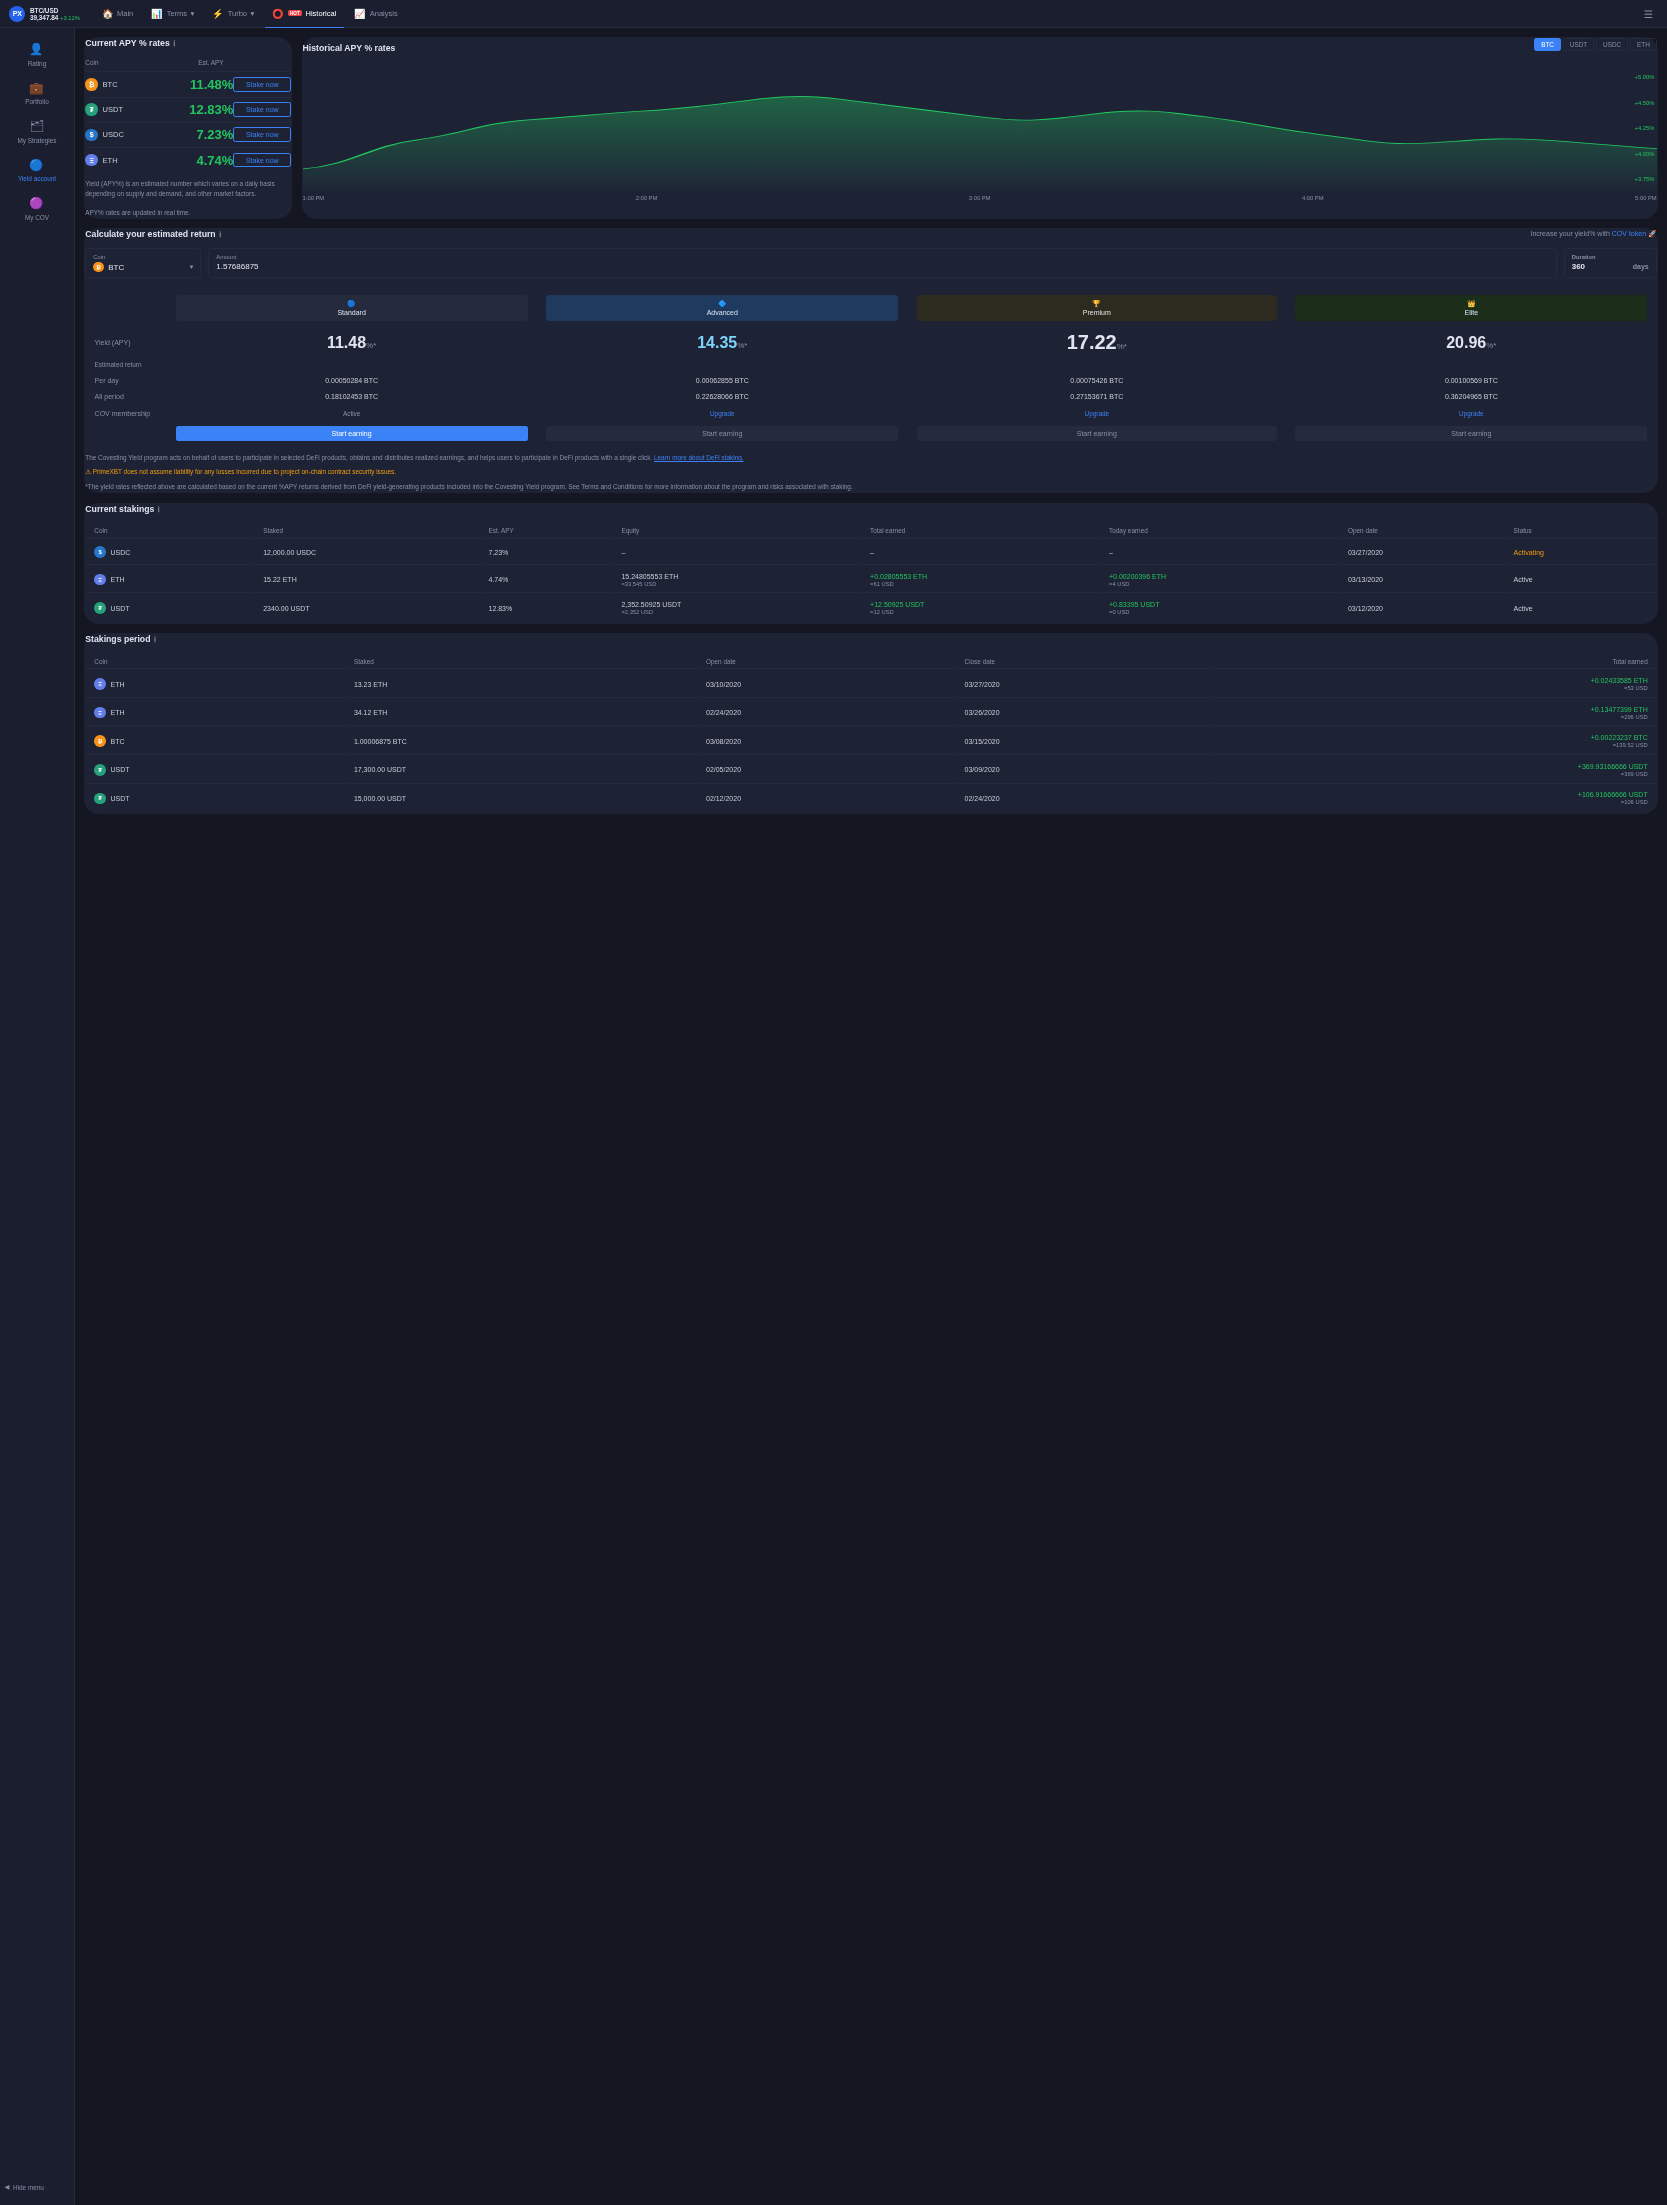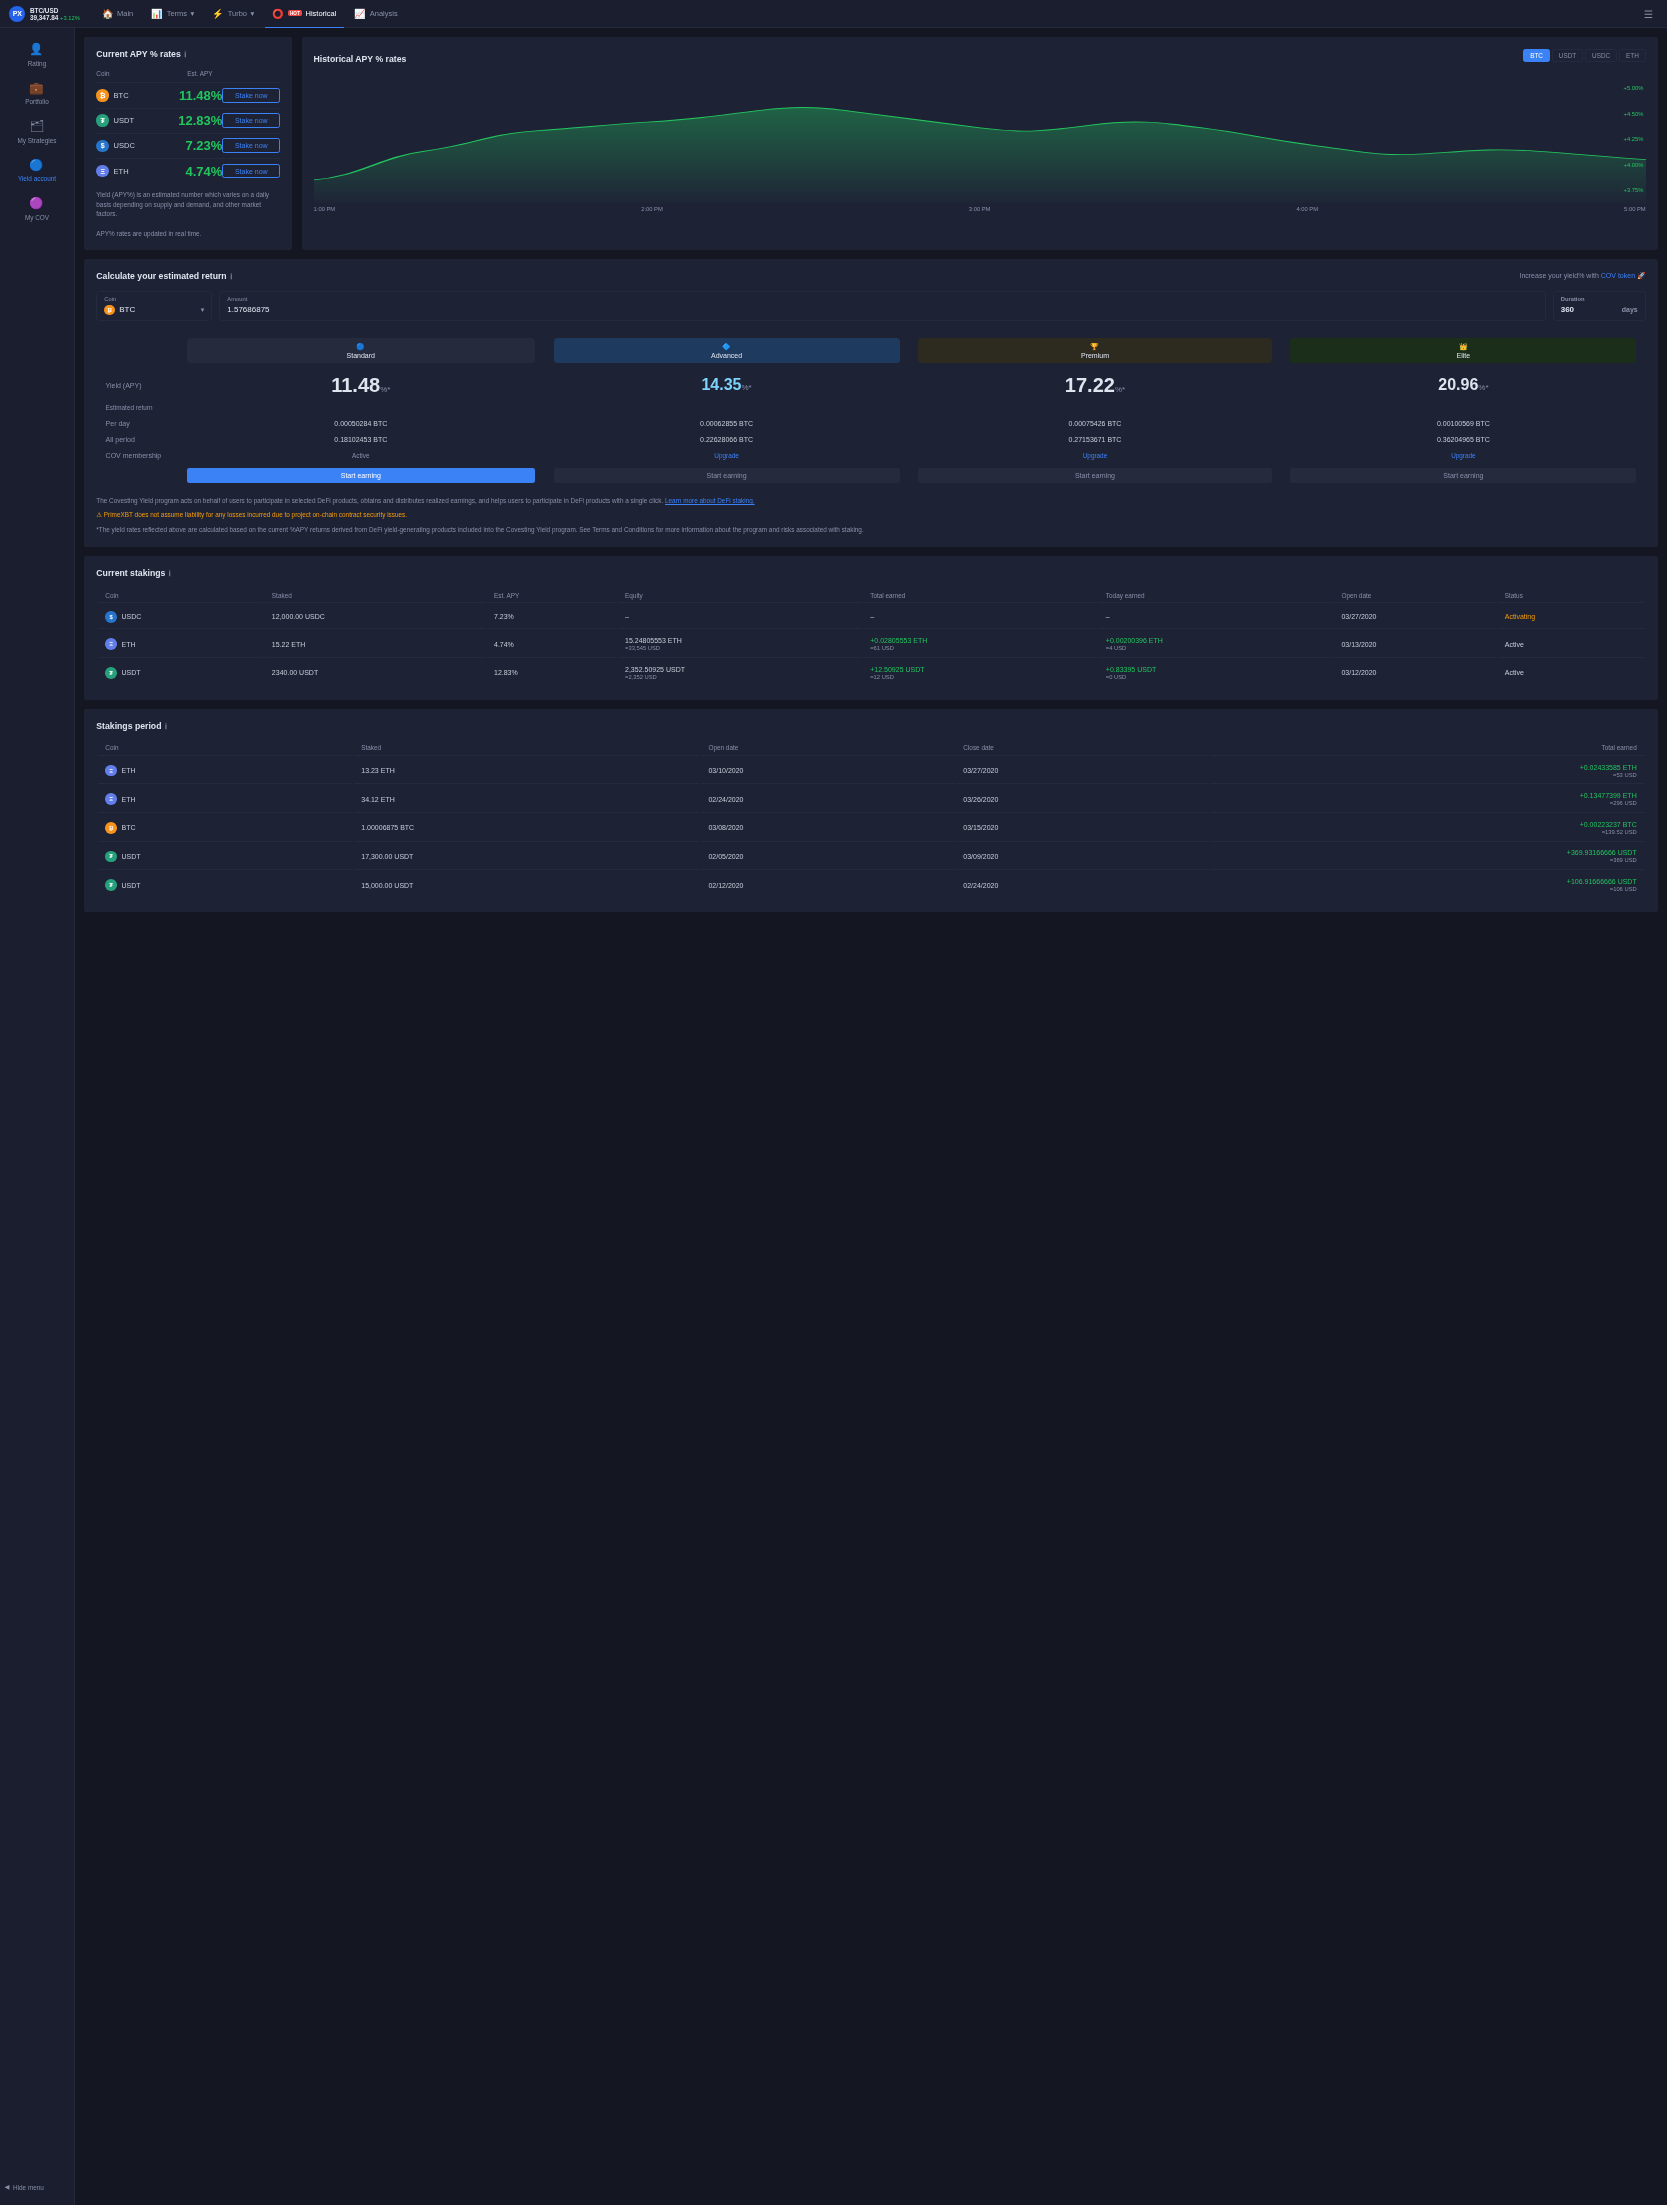--- a/index.html
+++ b/index.html
@@ -85,22 +85,22 @@
     
     .content {
       flex: 1; overflow-y: auto;
       padding: 9.3px;
       display: flex; flex-direction: column; gap: 9.3px;
     }
 
     
     .panel {
       background: #1e2235;
-      border-radius: 2px;
-      padding: 12px;
+      border-radius: 15px;
+      padding: 1px;
     }
     .panel-title {
       font-size: 8.7px; font-weight: 600; color: #e0e4ef;
       margin-bottom: 8px; display: flex; align-items: center; gap: 3.5px;
     }
     .info-icon { color: #8890a8; font-size: 7.5px; }
 
     
     .top-row { display: flex; gap: 9.3px; }
     .current-apy { flex: 0 0 208px; }
@@ -439,21 +439,21 @@
                 <span style="color:#e0e4ef;font-size:7px;">Elite</span>
               </div>
             </th>
           </tr>
         </thead>
         <tbody>
 
           <tr class="tier-divider">
             <td>Yield (APY)</td>
             <td>
-              <span style="font-size:20px;font-weight:700;color:#e0e4ef;">11.48</span><span style="font-size:8px;color:#8890a8;">%*</span>
+              <span style="font-size:16px;font-weight:700;color:#e0e4ef;">11.48</span><span style="font-size:8px;color:#8890a8;">%*</span>
             </td>
             <td>
               <span style="font-size:16px;font-weight:700;color:#7dd3fc;">14.35</span><span style="font-size:8px;color:#8890a8;">%*</span>
             </td>
             <td>
               <span style="font-size:20px;font-weight:700;color:#e0e4ef;">17.22</span><span style="font-size:8px;color:#8890a8;">%*</span>
             </td>
             <td>
               <span style="font-size:16px;font-weight:700;color:#e0e4ef;">20.96</span><span style="font-size:8px;color:#8890a8;">%*</span>
             </td>

